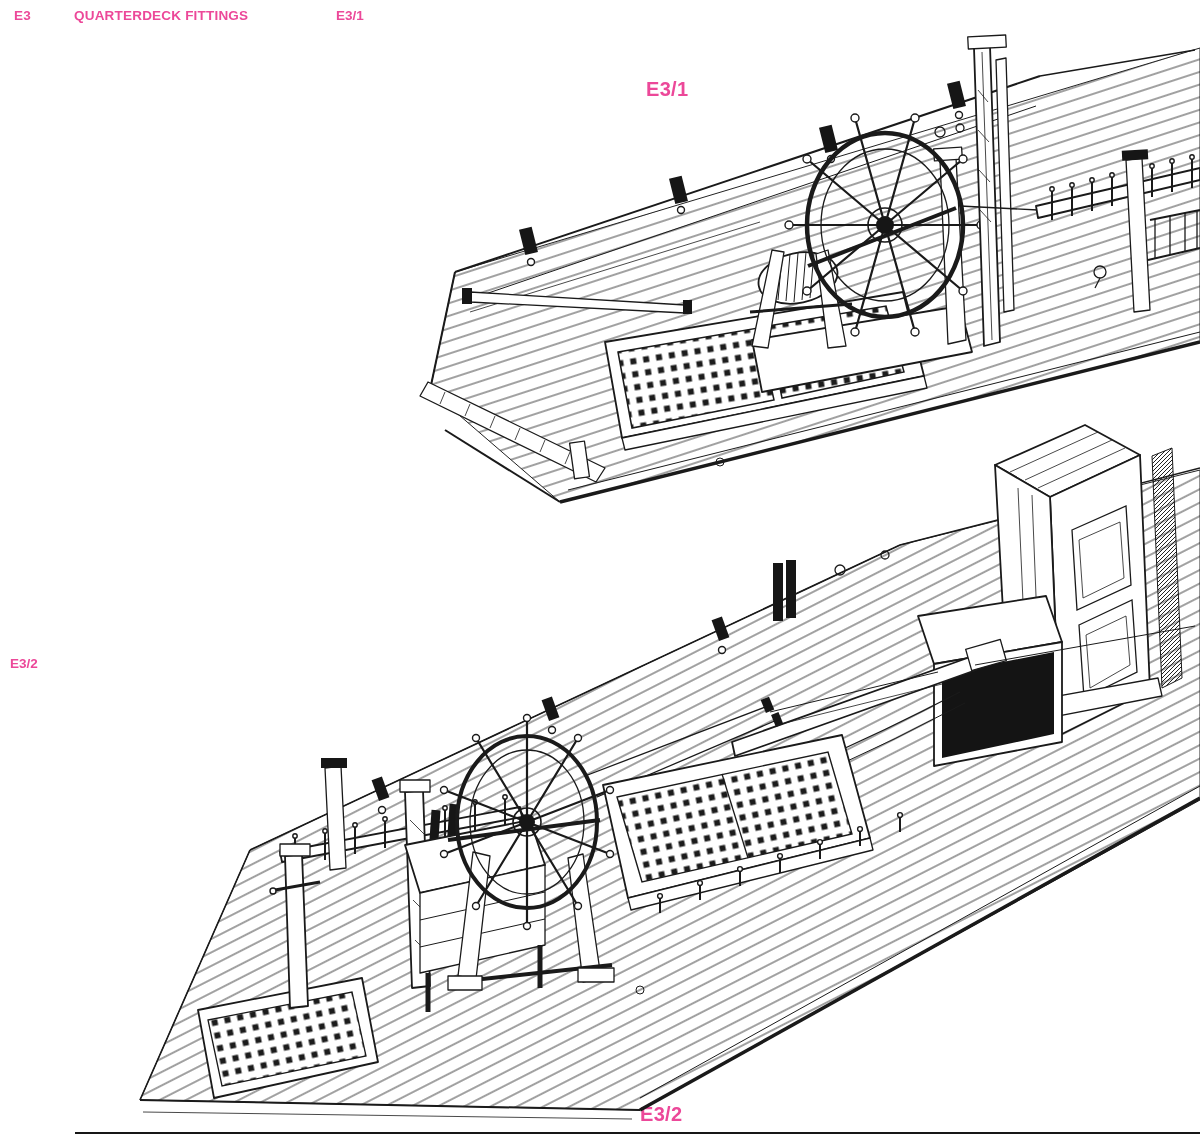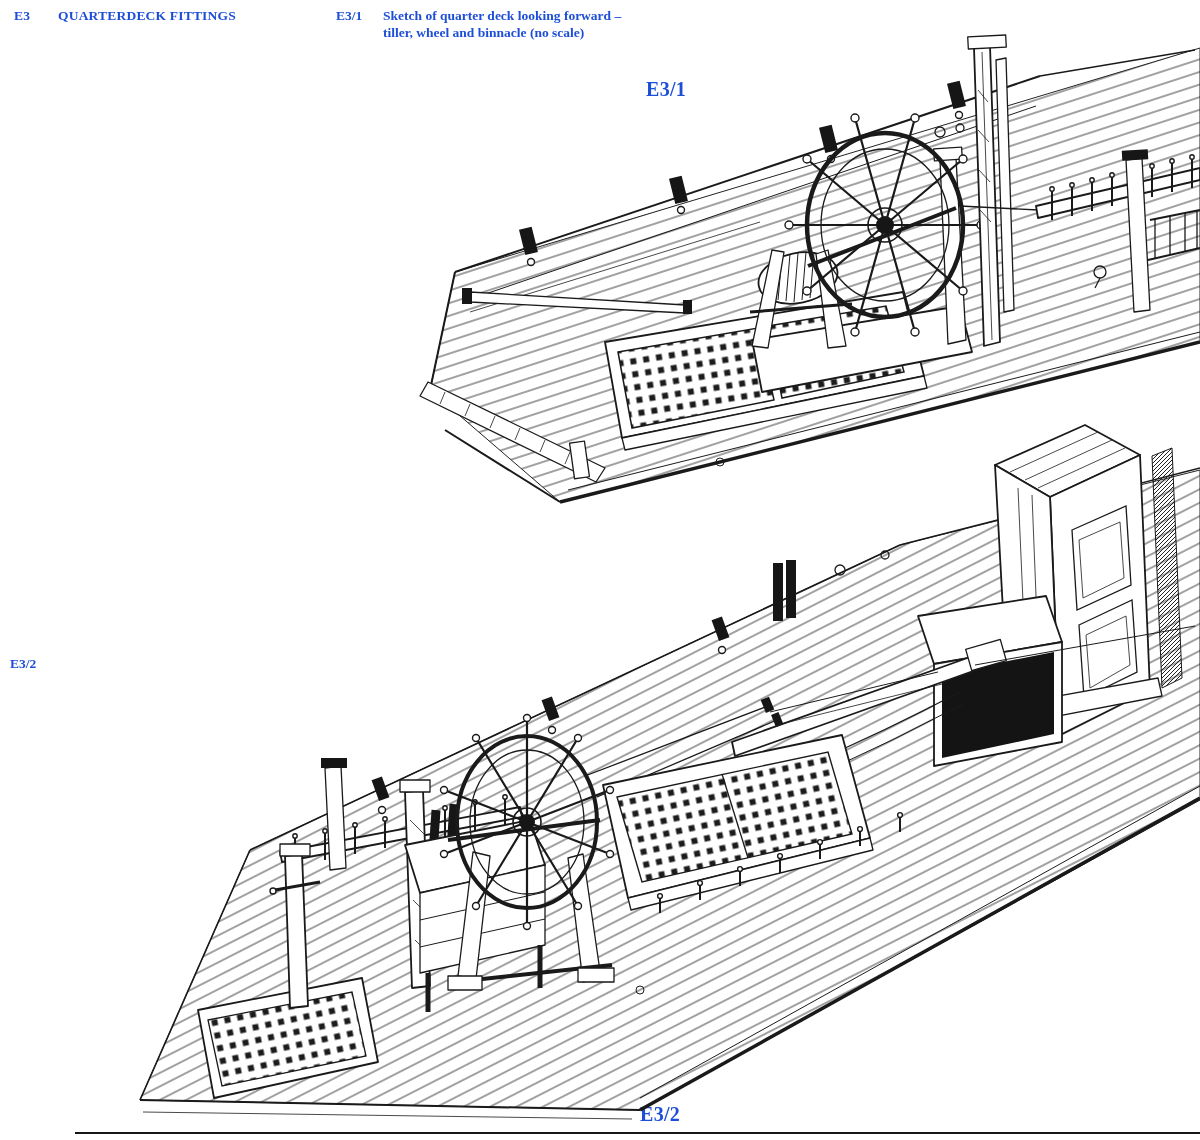--- a/index.html
+++ b/index.html
@@ -1,18 +1,18 @@
 <!DOCTYPE html>
 <html><head>
 <meta charset="utf-8">
 <style>
   html,body{margin:0;padding:0;background:#fff;}
   .page{
     position:relative;width:1200px;height:1140px;background:#ffffff;
-    font-family:Liberation Serif, serif;color:#1d4ed8;overflow:hidden;
+    font-family:Liberation Sans, sans-serif;color:#ec4899;overflow:hidden;
   }
   .hdr{position:absolute;font-weight:bold;font-size:13.5px;letter-spacing:.2px;}
   .cap{position:absolute;font-weight:bold;font-size:13.5px;line-height:1.24;}
   .figlabel{position:absolute;font-weight:bold;font-size:20px;letter-spacing:.3px;}
   .rule{position:absolute;background:#161616;}
   svg{position:absolute;display:block;}
   
   .s08{stroke:#1a1a1a;stroke-width:.8;fill:none}
   .s1{stroke:#1a1a1a;stroke-width:1;fill:none}
   .s13{stroke:#1a1a1a;stroke-width:1.3;fill:none}
@@ -25,24 +25,23 @@
   .wf1{fill:#ffffff;stroke:#1a1a1a;stroke-width:1.3;stroke-linejoin:round}
   .df{fill:#161616;stroke:none}
   .kn{fill:#ffffff;stroke:#1a1a1a;stroke-width:1.4}
 </style>
 </head>
 <body>
 
 <div class="page">
 
   <div class="hdr" style="left:14px;top:8px">E3</div>
-  <div class="hdr" style="left:58px;top:8px">QUARTERDECK FITTINGS</div>
+  <div class="hdr" style="left:74px;top:8px">QUARTERDECK FITTINGS</div>
 
   <div class="cap" style="left:336px;top:8px">E3/1</div>
-  <div class="cap" style="left:383px;top:8px;width:250px">Sketch of quarter deck looking forward – tiller, wheel and binnacle (no scale)</div>
   <div class="figlabel" style="left:646px;top:78px">E3/1</div>
 
   <div class="cap" style="left:10px;top:656px">E3/2</div>
   <div class="figlabel" style="left:640px;top:1103px">E3/2</div>
 
   <svg style="left:400px;top:10px" width="800" height="500" viewBox="0 0 800 500">
     <defs>
       <pattern id="planksA" patternUnits="userSpaceOnUse" width="600" height="12" patternTransform="rotate(-18)">
         <line x1="0" y1="6" x2="600" y2="6" stroke="#2e2e2e" stroke-width=".9"></line>
       </pattern>

